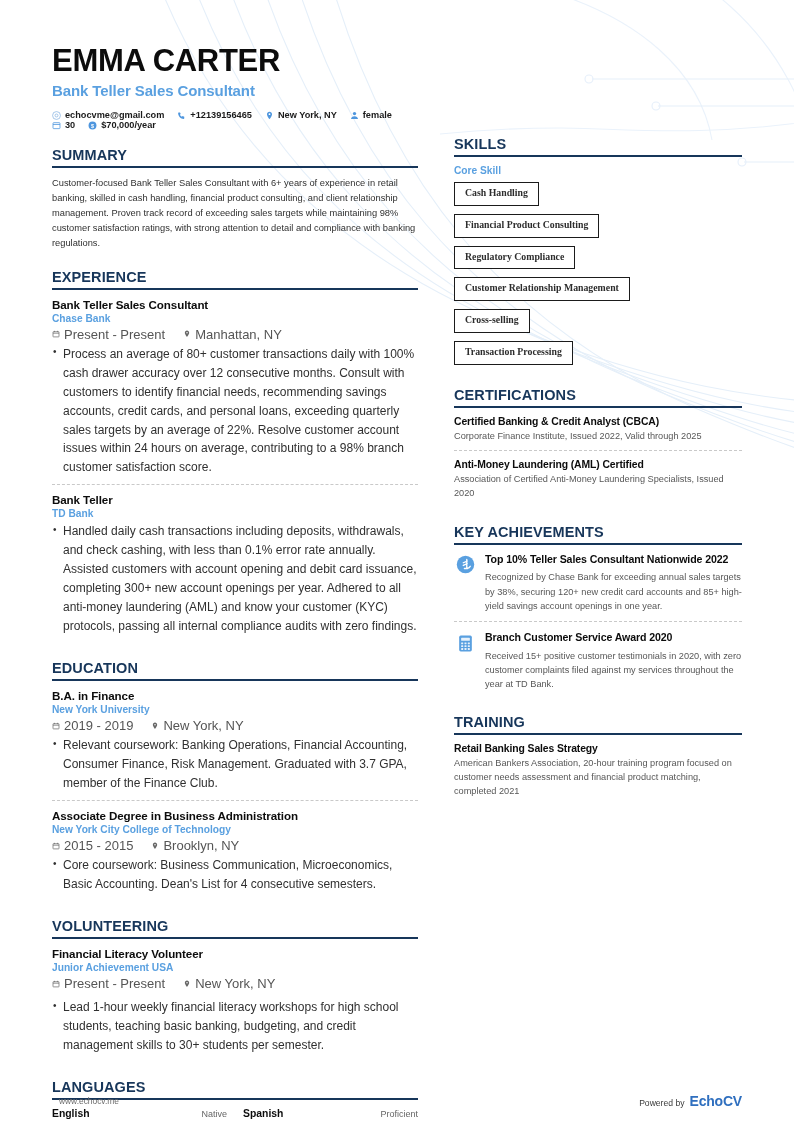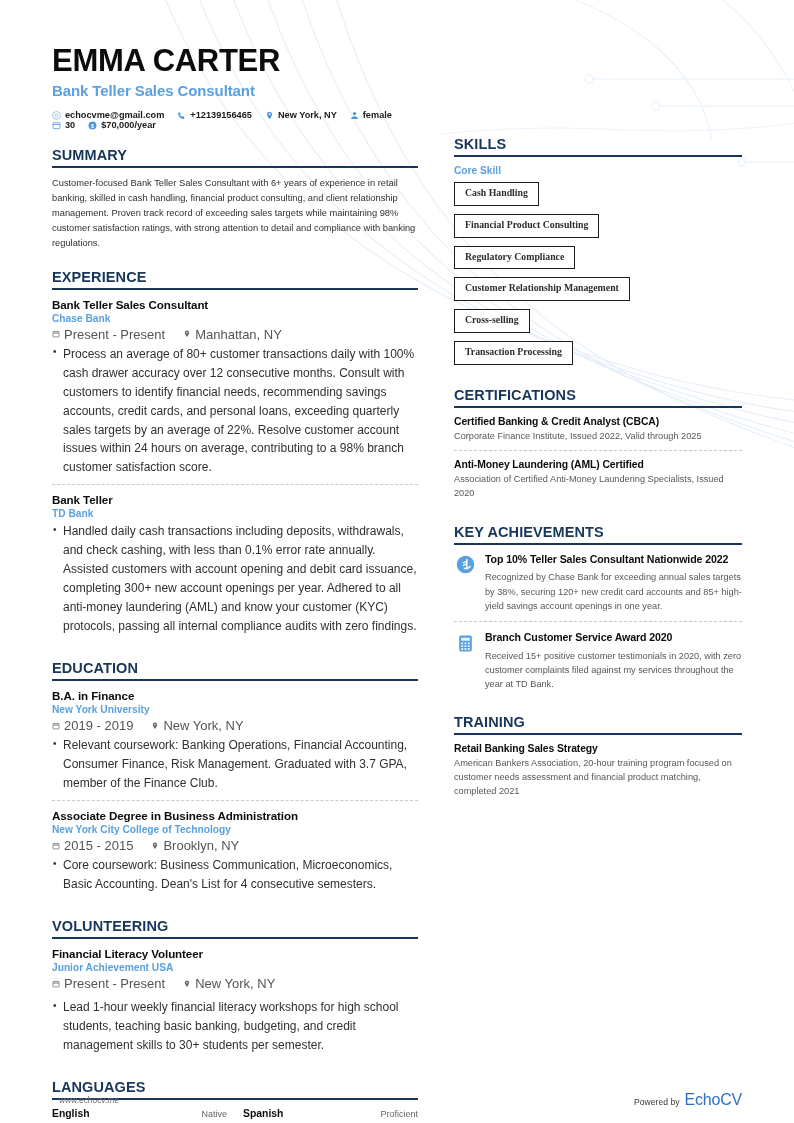--- a/index.html
+++ b/index.html
@@ -225,21 +225,21 @@
     bottom: 14px;
     z-index: 3;
     padding: 0 52px;
     display: flex;
     justify-content: space-between;
     align-items: center;
   }
   .footer-url { font-size: 8.4px; color: #6b6b6b; }
   .footer-right { display: flex; align-items: baseline; gap: 5px; }
   .footer-powered { font-size: 8.6px; color: #3a3a3a; }
-  .footer-brand { font-size: 16px; font-weight: 400; color: #2f6fbf; letter-spacing: -0.2px; }
+  .footer-brand { font-size: 14px; font-weight: 700; color: #2f6fbf; letter-spacing: -0.2px; }
 </style>
 </head>
 <body>
 
 <div class="page">
 
   <svg class="bg-deco" viewBox="0 0 794 1123" xmlns="http://www.w3.org/2000/svg">
     <g fill="none" stroke="#e5eff9" stroke-width="1.1">
       <path d="M 150 -40 C 210 130, 330 255, 520 330 C 660 385, 760 400, 860 405"></path>
       <path d="M 185 -40 C 245 140, 365 268, 555 345 C 695 400, 790 415, 880 420"></path>

